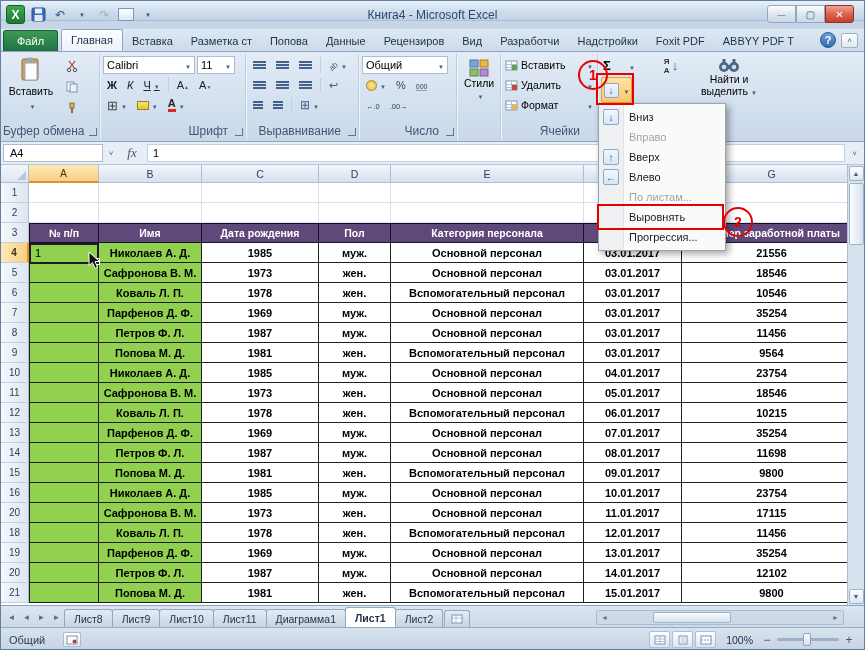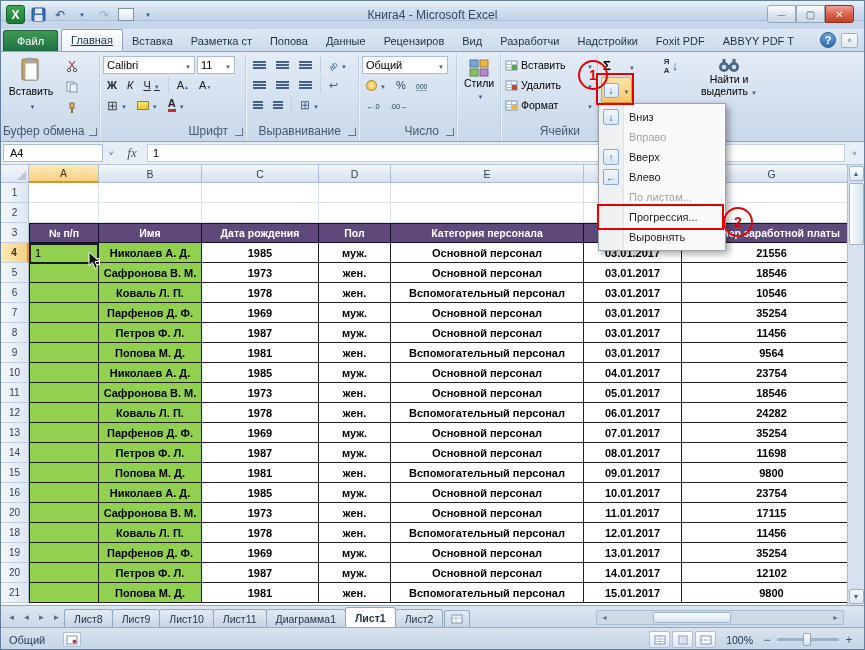--- a/index.html
+++ b/index.html
@@ -24,21 +24,21 @@
 .wbtn.min{border-radius:3px 0 0 3px;}.wbtn.min::after{content:"—";font-size:8px;}
 .wbtn.max::after{content:"▢";font-size:10px;}
 .wbtn.close{background:linear-gradient(#f2a394,#dc6951 45%,#c3402a);color:#fff;border-color:#8e3222;border-radius:0 3px 3px 0;}
 .wbtn.close::after{content:"✕";font-size:10px;}
 
 
 .tabrow{position:absolute;left:0;top:28px;width:100%;height:23px;background:linear-gradient(#dde8f3,#ccdaeb);border-bottom:1px solid #8ea4bf;display:flex;align-items:flex-end;padding-left:2px;}
 #tabstrip{display:flex;align-items:flex-end;height:100%;}
 .rtab{padding:4px 9px 4px;font-size:11px;color:#1e3048;white-space:nowrap;}
 .rtab.file{background:linear-gradient(#3f9a53,#1e7145);color:#fff;border:1px solid #185c38;border-bottom:none;border-radius:3px 3px 0 0;padding:4px 13px;margin-right:3px;}
-.rtab.active{background:linear-gradient(#fbfdff,#edf3fa);border:1px solid #8ea4bf;border-bottom:1px solid #eef4fb;border-radius:2px 2px 0 0;font-color:#17293f;text-decoration:underline;}
+.rtab.active{background:linear-gradient(#fbfdff,#edf3fa);border:1px solid #8ea4bf;border-bottom:1px solid #eef4fb;border-radius:2px 2px 0 0;font-color:#17293f;}
 .tabrow-right{position:absolute;right:6px;top:3px;display:flex;gap:5px;align-items:center;}
 .helpbtn{width:16px;height:16px;border-radius:50%;background:linear-gradient(#6ea3d8,#2f6cb3);color:#fff;font-weight:bold;font-size:11px;display:flex;align-items:center;justify-content:center;border:1px solid #275b94;}
 .helpbtn::after{content:"?";}
 .minrib{width:17px;height:15px;border:1px solid #9db0c6;border-radius:2px;background:linear-gradient(#fff,#dfe8f2);font-size:8px;color:#44618c;display:flex;align-items:center;justify-content:center;}
 .minrib::after{content:"˄";}
 
 
 .ribbon{position:absolute;left:0;top:51px;width:100%;height:90px;background:linear-gradient(#e3ecf6,#d2dfee 62%,#cad8ea);border-bottom:1px solid #8ea4bf;display:flex;padding:2px 0 0 2px;}
 .grp{position:relative;height:86px;border-right:1px solid #bfcfe2;box-shadow:1px 0 0 #edf3fa;flex:0 0 auto;}
 .grp-label{position:absolute;bottom:2px;left:0;right:17px;text-align:right;font-size:12px;color:#44586f;white-space:nowrap;}
@@ -579,21 +579,21 @@
           <div class="cell data" style="width: 180px;">18546</div>
         </div>
         <div class="grow">
           <div class="rowhdr">12</div>
           <div class="cell data green" style="width: 70px;"></div>
           <div class="cell data green" style="width: 103px;">Коваль Л. П.</div>
           <div class="cell data" style="width: 117px;">1978</div>
           <div class="cell data" style="width: 72px;">жен.</div>
           <div class="cell data" style="width: 193px;">Вспомогательный персонал</div>
           <div class="cell data" style="width: 98px;">06.01.2017</div>
-          <div class="cell data" style="width: 180px;">24282</div>
+          <div class="cell data" style="width: 180px;">10215</div>
         </div>
         <div class="grow">
           <div class="rowhdr">13</div>
           <div class="cell data green" style="width: 70px;"></div>
           <div class="cell data green" style="width: 103px;">Парфенов Д. Ф.</div>
           <div class="cell data" style="width: 117px;">1969</div>
           <div class="cell data" style="width: 72px;">муж.</div>
           <div class="cell data" style="width: 193px;">Основной персонал</div>
           <div class="cell data" style="width: 98px;">07.01.2017</div>
           <div class="cell data" style="width: 180px;">35254</div>
@@ -770,25 +770,25 @@
       <div class="mitem">
         <div class="micon boxed">←</div>
         <div class="mlabel">Влево</div>
       </div>
       <div class="mitem disabled">
         <div class="micon"></div>
         <div class="mlabel">По листам...</div>
       </div>
       <div class="mitem">
         <div class="micon"></div>
-        <div class="mlabel">Прогрессия...</div>
+        <div class="mlabel">Выровнять</div>
       </div>
       <div class="mitem">
         <div class="micon"></div>
-        <div class="mlabel">Выровнять</div>
+        <div class="mlabel">Прогрессия...</div>
       </div>
     </div>
 
   <div class="ann acircle" style="left:577px;top:59px;width:30px;height:30px">1</div>
   <div class="ann arect" style="left:595px;top:72px;width:38px;height:32px"></div>
   <div class="ann arect" style="left:596px;top:203px;width:127px;height:26px"></div>
   <div class="ann acircle" style="left:722px;top:206px;width:30px;height:30px">2</div>
 
   <svg class="cursor" width="13" height="19" viewBox="0 0 13 19">
     <path d="M1 1 L1 14.5 L4.5 11.5 L7 17.5 L9.5 16.3 L7 10.5 L11.5 10.5 Z" fill="#111" stroke="#fff" stroke-width="1"></path>

